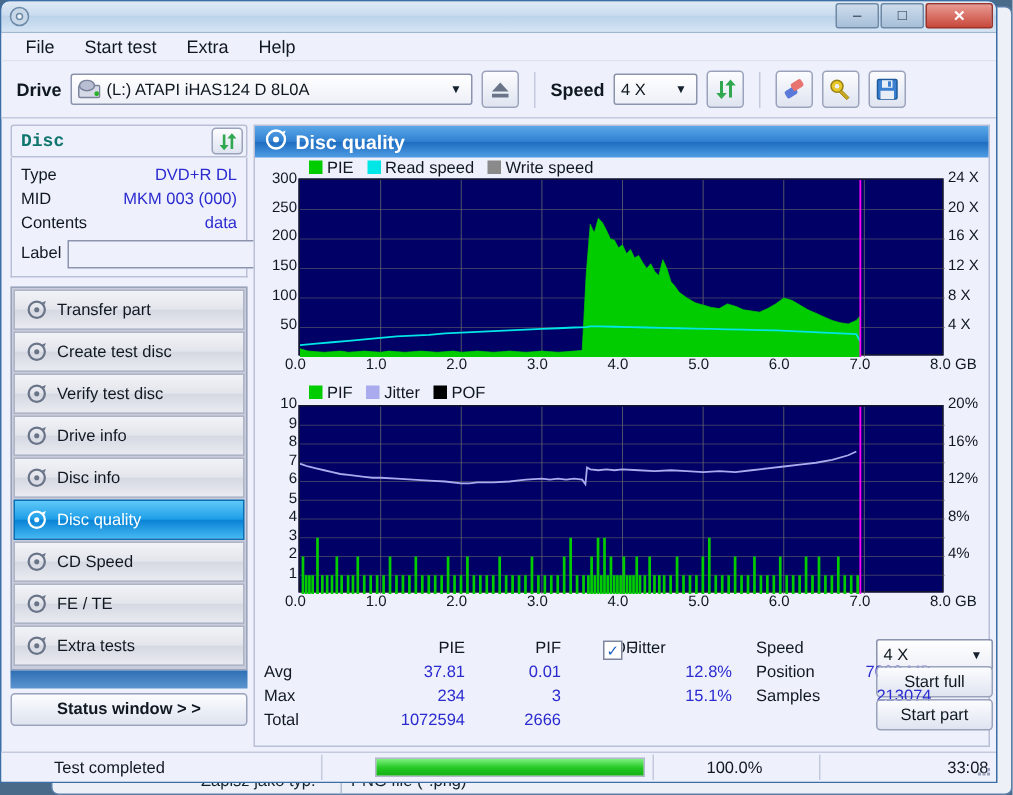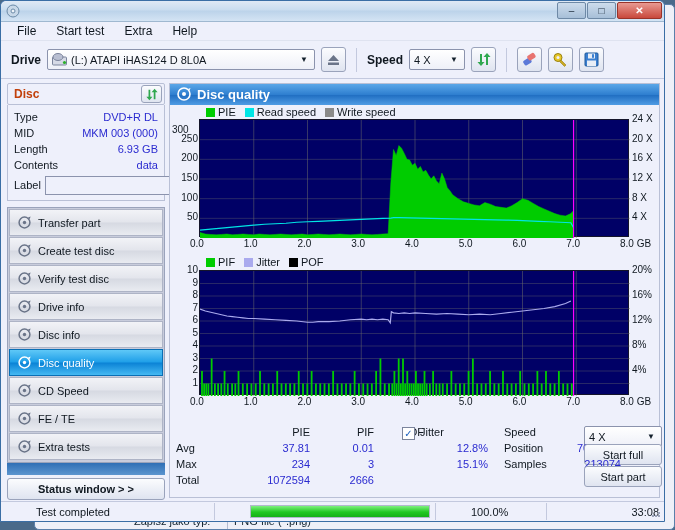--- a/index.html
+++ b/index.html
@@ -113,21 +113,21 @@
 
   
   #leftpanel {
     position:absolute; left:6px; top:4px; width:158px; bottom:2px;
   }
   .panel-head {
     height:22px; background:#eef0fb; border:1px solid #b9c0d6;
     display:flex; align-items:center; padding-left:6px; position:relative;
     border-radius:2px;
   }
-  .panel-head .t { font-size:12px; font-weight:bold; color:#c2410c; }
+  .panel-head .t { font-size:12px; font-weight:bold; color:#0f766e;font-family:Liberation Mono, monospace; }
   .panel-head .btn {
     position:absolute; right:2px; top:1px; width:21px; height:18px;
     border:1px solid #9aa3bb; border-radius:3px;
     background:linear-gradient(to bottom,#fbfcfe,#dfe4f0);
     display:flex; align-items:center; justify-content:center;
   }
   #disc-box {
     border-left:1px solid #b9c0d6; border-right:1px solid #b9c0d6;
     border-bottom:1px solid #b9c0d6;
     padding:4px 6px 5px 6px; background:#eef0fb;
@@ -349,24 +349,20 @@
       </div>
       <div id="disc-box">
         <div id="disc-rows">
             <div class="drow">
               <span class="k">Type</span>
               <span class="v">DVD+R DL</span>
             </div>
             <div class="drow">
               <span class="k">MID</span>
               <span class="v">MKM 003 (000)</span>
-            </div>
-            <div class="drow">
-              <span class="k">Length</span>
-              <span class="v">6.93 GB</span>
             </div>
             <div class="drow">
               <span class="k">Contents</span>
               <span class="v">data</span>
             </div>
           </div>
         <div class="labelrow">
           <span class="k">Label</span>
           <input class="textinput" type="text" value="" style="">
           <span class="btn">
@@ -510,21 +506,21 @@
               <path d="M 0 110.13333333333334 L 10.75 109.15 L 21.5 108.16666666666667 L 32.25 107.18333333333334 L 43 106.2 L 53.75 105.21666666666667 L 64.5 104.23333333333333 L 75.25 103.74166666666667 L 86 103.25 L 96.75 102.26666666666667 L 107.5 101.775 L 118.25000000000001 101.28333333333333 L 129 100.79166666666666 L 139.75 100.3 L 150.5 99.80833333333334 L 161.25 99.31666666666666 L 172 98.825 L 182.75 98.33333333333334 L 190.8125 98.0875 L 193.5 97.59583333333333 L 198.875 97.59583333333333 L 209.625 97.84166666666667 L 220.37499999999997 98.0875 L 231.125 98.33333333333334 L 241.875 98.57916666666667 L 252.625 98.825 L 263.375 99.07083333333333 L 274.125 99.31666666666666 L 284.875 99.5625 L 295.625 99.80833333333334 L 306.375 100.05416666666667 L 317.125 100.3 L 327.875 100.79166666666666 L 338.625 101.28333333333333 L 349.375 101.775 L 360.125 102.26666666666667 L 370.875 102.75833333333333 L 373.5625 107.675" fill="none" stroke="#00e5e5" stroke-width="1.2"></path>
               <line x1="373.5625" y1="0" x2="373.5625" y2="118" stroke="#ff00ff" stroke-width="1.2"></line>
             </svg>
         </div>
         <div id="ticks-top-left">
             <span class="axis-l" style="left: 2px; top: 106.333px; width: 26px; text-align: right;">50</span>
             <span class="axis-l" style="left: 2px; top: 86.6667px; width: 26px; text-align: right;">100</span>
             <span class="axis-l" style="left: 2px; top: 67px; width: 26px; text-align: right;">150</span>
             <span class="axis-l" style="left: 2px; top: 47.3333px; width: 26px; text-align: right;">200</span>
             <span class="axis-l" style="left: 2px; top: 27.6667px; width: 26px; text-align: right;">250</span>
-            <span class="axis-l" style="left: 2px; top: 19px; width: 26px; text-align: left;">300</span>
+            <span class="axis-l" style="left: 2px; top: 9px; width: 26px; text-align: right;">300</span>
           </div>
         <div id="ticks-top-right">
             <span class="axis-l" style="left: 462px; top: 106.333px;">4 X</span>
             <span class="axis-l" style="left: 462px; top: 86.6667px;">8 X</span>
             <span class="axis-l" style="left: 462px; top: 67px;">12 X</span>
             <span class="axis-l" style="left: 462px; top: 47.3333px;">16 X</span>
             <span class="axis-l" style="left: 462px; top: 27.6667px;">20 X</span>
             <span class="axis-l" style="left: 462px; top: 8px;">24 X</span>
           </div>
         <div id="ticks-top-x">

